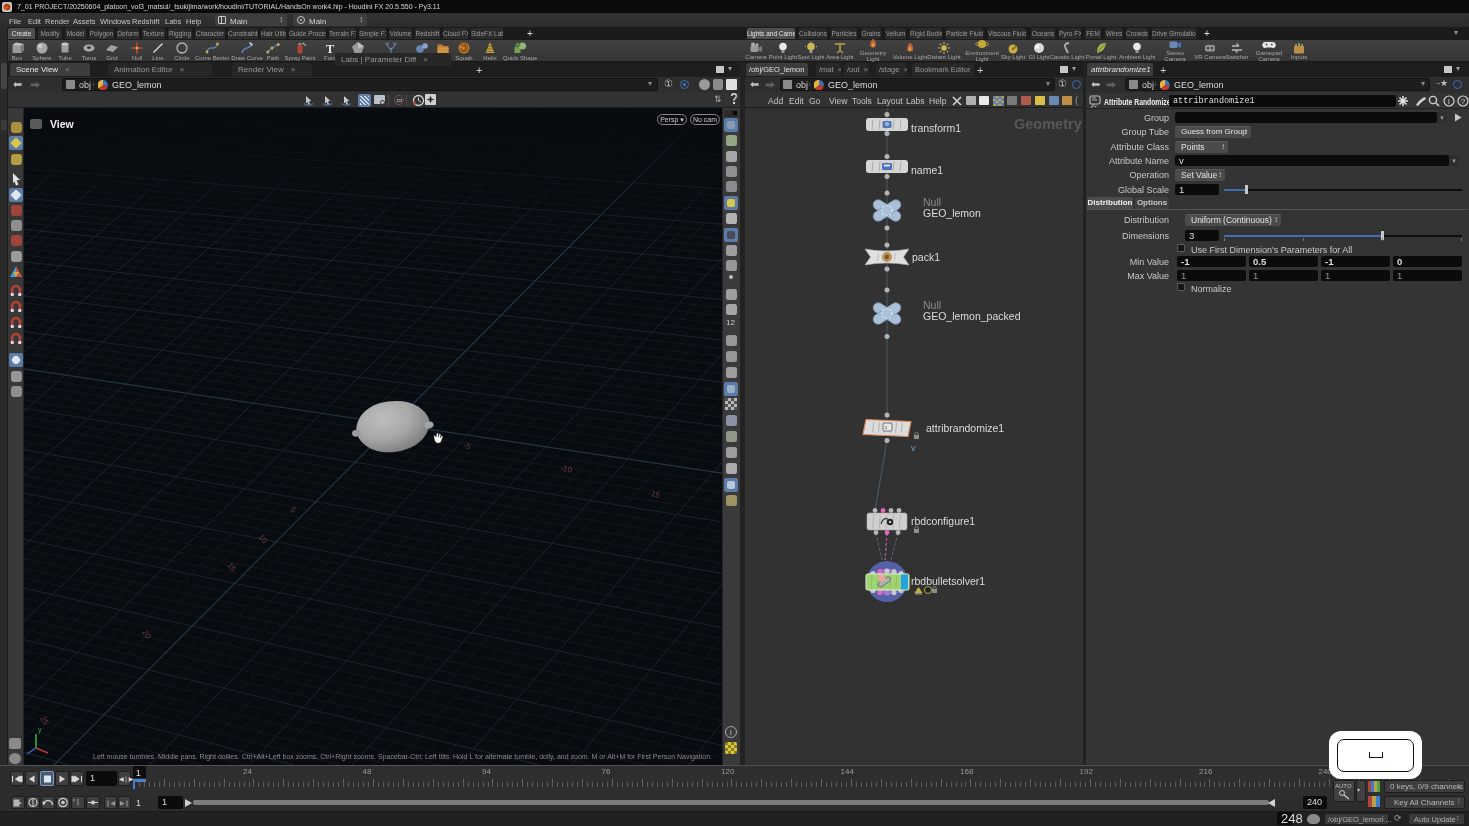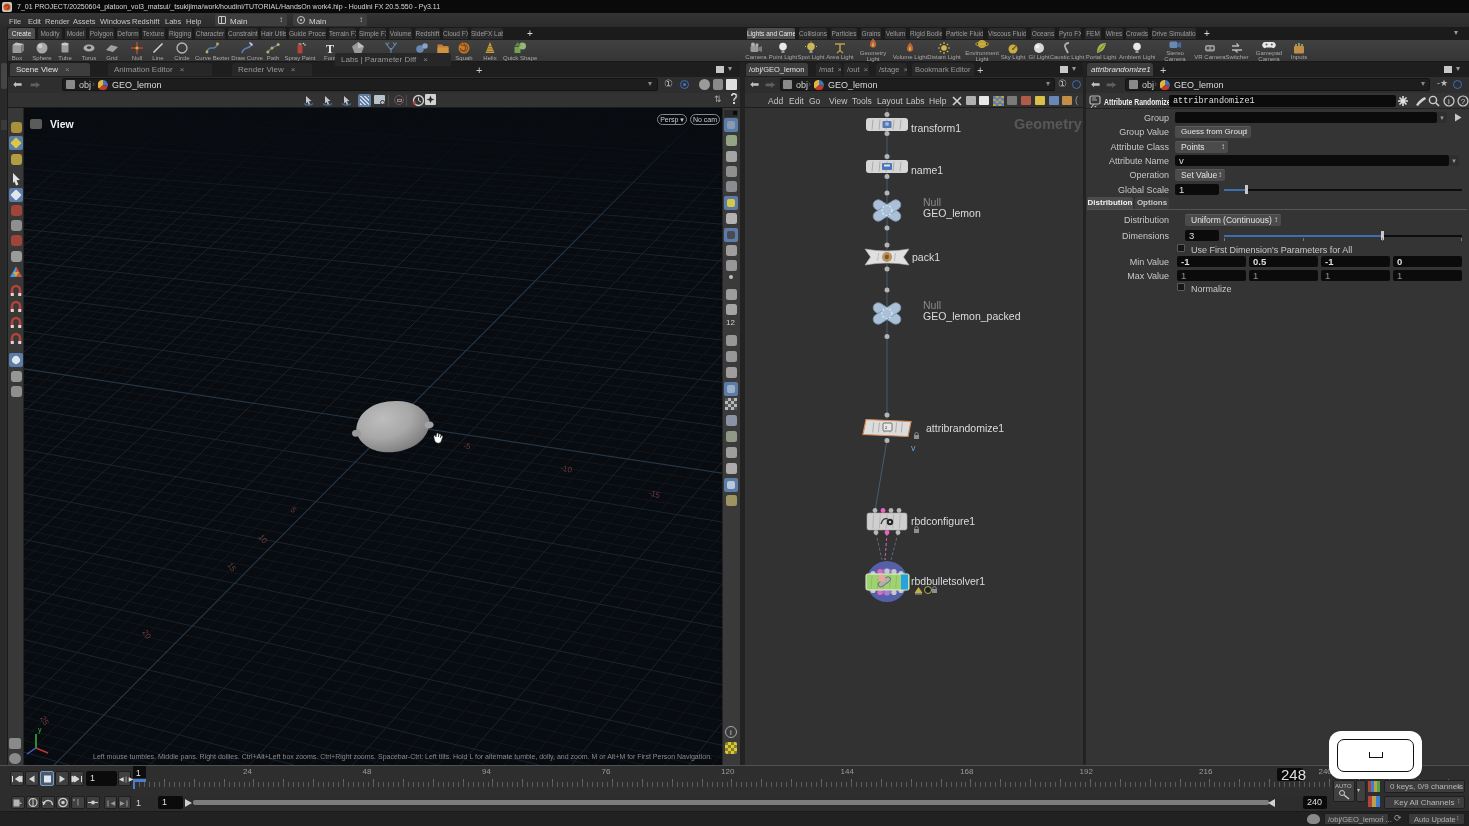--- a/index.html
+++ b/index.html
@@ -687,21 +687,21 @@
       <path d="M20 11 C22 7,26 4,29 3 L30 5 C27 7,24 9,22 12 Z" fill="#d0d0d0"></path>
       <circle cx="37" cy="6" r="3.6" fill="none" stroke="#d0d0d0" stroke-width="1.4"></circle>
       <path d="M40 9 L43 12" stroke="#d0d0d0" stroke-width="1.6"></path>
       <circle cx="53" cy="7" r="5" fill="none" stroke="#d0d0d0" stroke-width="1.2"></circle>
       <text x="53" y="10" font-size="8" fill="#d0d0d0" text-anchor="middle">i</text>
       <circle cx="67" cy="7" r="5" fill="none" stroke="#d0d0d0" stroke-width="1.2"></circle>
       <text x="67" y="10" font-size="8" fill="#d0d0d0" text-anchor="middle">?</text>
     </svg>
 <div class="ab" style="left:1086px;top:108px;width:383px;height:1px;background:#222"></div>
 <div class="plabel" style="left:1089px;top:113px">Group</div>
-<div class="plabel" style="left:1089px;top:127px">Group Value</div>
+<div class="plabel" style="left:1089px;top:127px">Group Tube</div>
 <div class="plabel" style="left:1089px;top:142px">Attribute Class</div>
 <div class="plabel" style="left:1089px;top:156px">Attribute Name</div>
 <div class="plabel" style="left:1089px;top:170px">Operation</div>
 <div class="plabel" style="left:1089px;top:185px">Global Scale</div>
 <div class="field" style="left:1175px;top:112px;width:262px;height:11px"></div>
 <div class="ab" style="left:1437px;top:112px;width:10px;height:11px;background:#2e2e2e;border-radius:0 2px 2px 0;color:#999;font-size:7px;text-align:center;line-height:11px">▾</div>
 <svg class="ab" style="left:1453px;top:112px" width="10" height="11">
       <path d="M2 1.5 L8.5 5.5 L2 9.5 Z" fill="#c8c8c8"></path>
     </svg>
 <div class="drop" style="left:1175px;top:126px;width:76px;height:12px;font-size:8px">Guess from Group</div>
@@ -816,21 +816,21 @@
 <div class="tx" style="left:120px;top:799px;font-size:6px;color:#999">▶❙</div>
 <div class="tx" style="left:136px;top:798px;font-size:9px;color:#d8d8d8">1</div>
 <div class="field" style="left:158px;top:796px;width:25px;height:13px;line-height:13px;font-size:9px">1</div>
 <svg class="ab" style="left:184px;top:798px" width="10" height="10">
       <path d="M1 1 L8 5 L1 9 Z" fill="#d0d0d0"></path>
     </svg>
 <div class="ab" style="left:193px;top:800px;width:1076px;height:5px;background:#7d7d7d;border-radius:2px"></div>
 <svg class="ab" style="left:1266px;top:798px" width="10" height="10">
       <path d="M9 1 L2 5 L9 9 Z" fill="#d0d0d0"></path>
     </svg>
-<div class="field" style="left:1277px;top:768px;width:26px;height:13px;line-height:13px;font-size:15px">248</div>
+<div class="field" style="left:1277px;top:812px;width:16px;height:13px;line-height:13px;font-size:13px">248</div>
 <div class="field" style="left:1303px;top:796px;width:24px;height:13px;line-height:13px;font-size:9px">240</div>
 <div class="toolbtn" style="left:1333px;top:780px;width:22px;height:22px"></div>
 <div class="tx" style="left:1335px;top:783px;font-size:6px;color:#bbb">AUTO</div>
 <svg class="ab" style="left:1337px;top:789px" width="14" height="11">
       <circle cx="5" cy="4" r="2.5" fill="none" stroke="#ccc"></circle>
       <path d="M7 6 L12 10" stroke="#ccc" stroke-width="1.4"></path>
     </svg>
 <div class="toolbtn" style="left:1356px;top:780px;width:10px;height:22px"></div>
 <div class="tx" style="left:1357px;top:786px;font-size:6px;color:#bbb">▾</div>
 <div class="ab" style="left:1368px;top:781px;width:12px;height:11px;background:linear-gradient(90deg,#b04438 0 25%,#3a7fd0 25% 50%,#bfa048 50% 75%,#4aa84a 75%)"></div>

